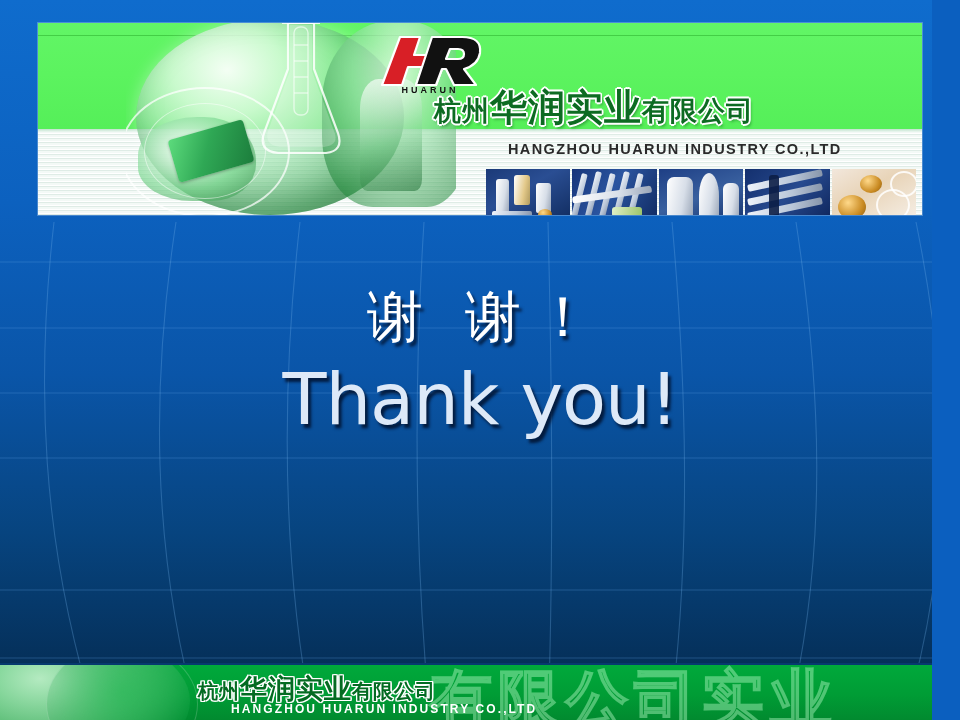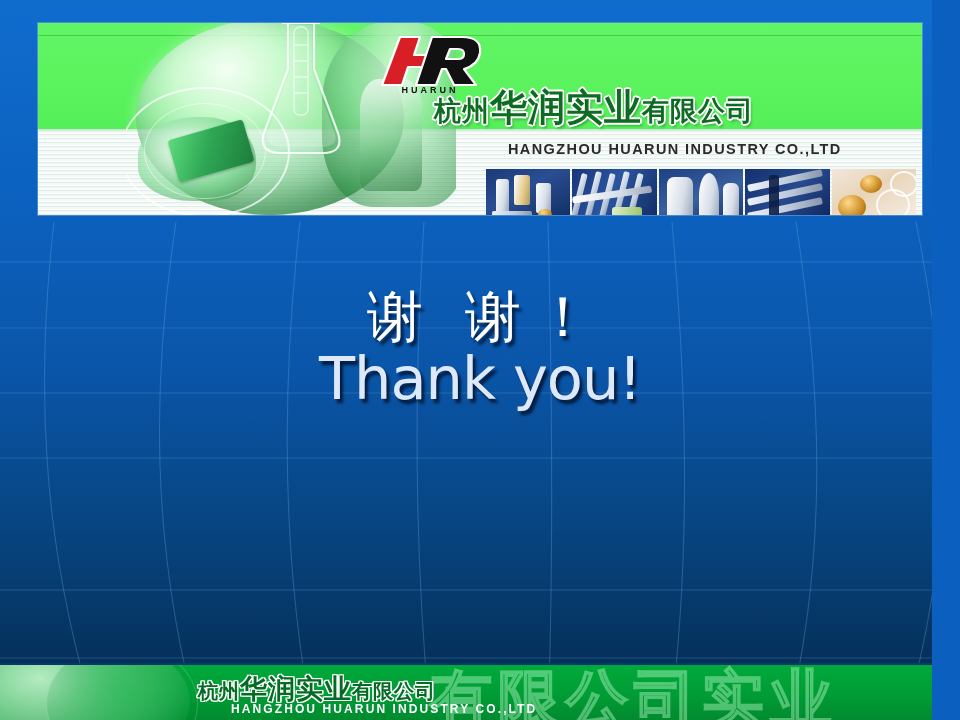--- a/index.html
+++ b/index.html
@@ -134,21 +134,21 @@
   .cn-thanks{
     font-family:Liberation Serif, serif;
     font-size:56px;color:#ffffff;line-height:1.05;
     letter-spacing:14px;
     text-shadow:3px 4px 3px rgba(0,12,35,.75);
     white-space:nowrap;
     padding-left:12px;
   }
   .en-thanks{
     font-family:"DejaVu Sans","Liberation Sans",sans-serif;
-    font-size:59px;color:#dde9f8;line-height:1.08;
+    font-size:72px;color:#dde9f8;line-height:1.08;margin-top:14px;
     letter-spacing:-1px;
     text-shadow:3px 4px 3px rgba(0,12,35,.78);
     white-space:nowrap;
   }
   
   #footer{
     position:absolute;left:0;bottom:0;width:960px;height:55px;overflow:hidden;
     background:linear-gradient(to bottom,#00a93b 0%,#009c35 55%,#018a2f 100%);
     border-top:2px solid #063a6e;
   }

